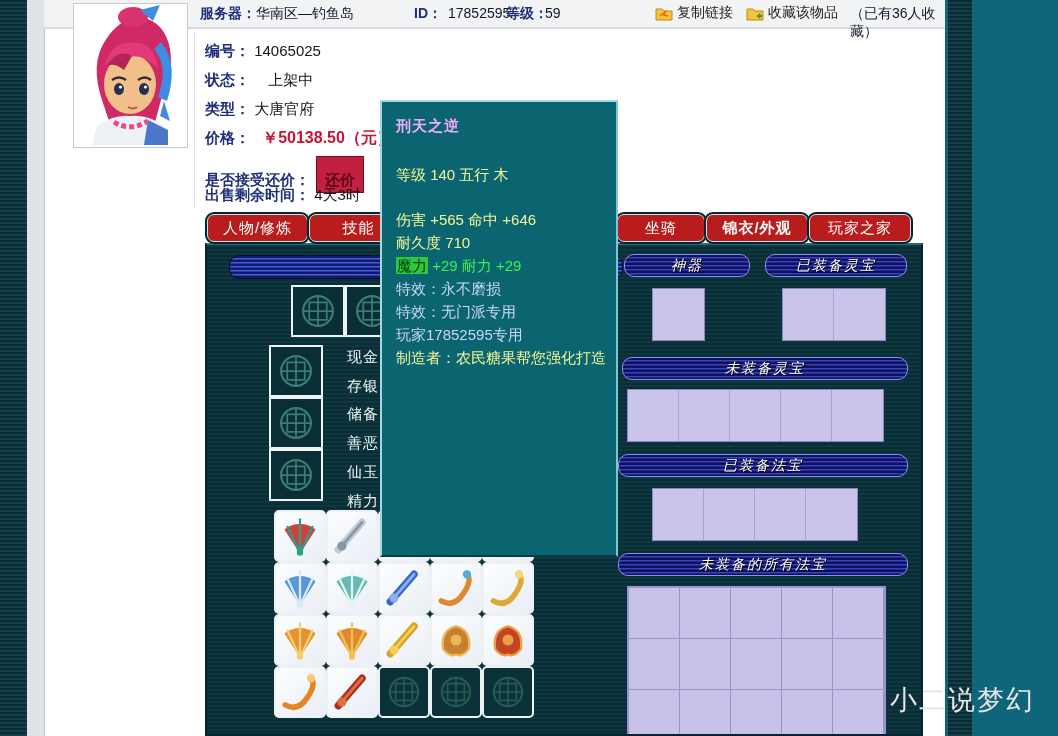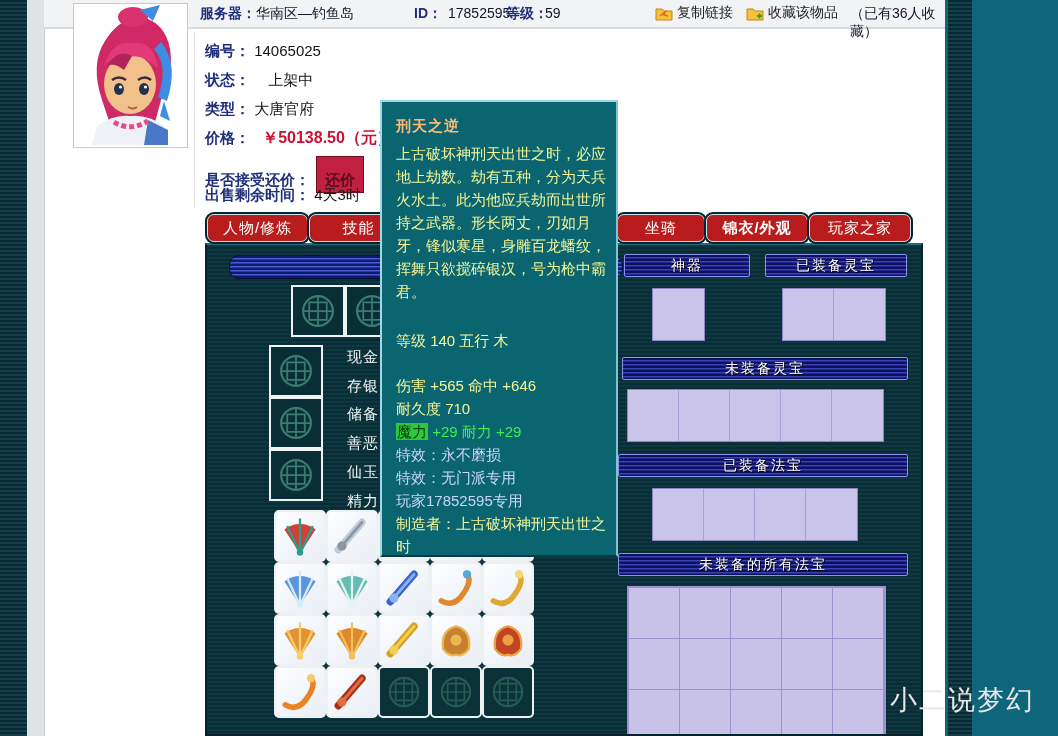--- a/index.html
+++ b/index.html
@@ -29,23 +29,23 @@
   
   .tab{position:absolute;top:214px;height:26px;background:#b91c1c;border:1px solid #c6e6ee;border-radius:7px;
        box-shadow:0 0 0 2px #07242c;color:#ffffff;font-size:15px;display:flex;align-items:center;justify-content:center;
        cursor:pointer;z-index:3;letter-spacing:1px;}
   
   #panel{position:absolute;left:205px;top:243px;width:718px;height:493px;overflow:hidden;z-index:2;
      background:#0c333d;background-image:repeating-linear-gradient(180deg,#0d3741 0 2px,#0a2c35 2px 4px);
      border:2px solid #06222a;border-top:2px solid #2b6a7c;box-sizing:border-box;}
   #title-bar{position:absolute;left:22px;top:10px;width:392px;height:22px;border-radius:10px;border:1px solid #060e3a;
      background:repeating-linear-gradient(180deg,#0e1a6a 0 2px,#4a5cd4 2px 3px,#2a38a8 3px 4px);}
-  .hdr{position:absolute;height:21px;border:1px solid #8894e8;border-radius:2px;color:#ffffff;font-size:14px;
+  .hdr{position:absolute;height:21px;border:1px solid #8894e8;border-radius:10px;color:#ffffff;font-size:14px;
      letter-spacing:2px;display:flex;align-items:center;justify-content:center;text-shadow:1px 1px 0 #000;
-     background:repeating-linear-gradient(180deg,#101060 0 2px,#3844b4 2px 3px,#222a92 3px 4px);}
+     background:repeating-linear-gradient(180deg,#101060 0 2px,#3844b4 2px 3px,#222a92 3px 4px);font-style:italic;}
   #hdr-shenqi{left:417px;top:9px;width:124px;}
   #hdr-eq-lingbao{left:558px;top:9px;width:140px;}
   #hdr-uneq-lingbao{left:415px;top:112px;width:284px;}
   #hdr-eq-fabao{left:411px;top:209px;width:288px;}
   #hdr-all-fabao{left:411px;top:308px;width:288px;}
   .lav-row{position:absolute;display:flex;border:1px solid #8f84c4;}
   .lav-cell{width:51px;height:51px;background:#cbc4ea;border-right:1px solid #a89ed8;box-sizing:border-box;}
   .lav-cell:last-child{border-right:none;}
   #slot-shenqi{left:445px;top:43px;}
   #slots-eq-lingbao{left:575px;top:43px;}
@@ -62,21 +62,21 @@
   .cur-lbl{position:absolute;left:140px;color:#eef4f2;font-size:15px;letter-spacing:1px;}
   
   #inv-grid{position:absolute;left:67px;top:265px;display:grid;grid-template-columns:repeat(5,52px);grid-auto-rows:52px;}
   .inv-cell{box-sizing:border-box;border:2px solid #edf1f4;border-radius:5px;display:flex;align-items:center;justify-content:center;cursor:pointer;}
   .inv-occ{background:linear-gradient(140deg,#fdfeff,#e9eef5);}
   .inv-emp{background:#0c3239;}
   
   #tooltip{position:absolute;left:380px;top:100px;width:238px;height:457px;z-index:10;box-sizing:border-box;
      background:#0a6570;border:2px solid #9fd8e6;border-bottom-color:#0a3a42;border-right-color:#7fc4d4;
      padding:12px 10px 0 14px;color:#f2f598;font-size:15px;line-height:23px;}
-  #tt-title{color:#fdba74;font-weight:bold;margin-bottom:5px;letter-spacing:1px;}
+  #tt-title{color:#f0abfc;font-weight:bold;margin-bottom:5px;letter-spacing:1px;}
   .tt-yellow{color:#f2f598;}
   .tt-blue{color:#c9d6f8;}
   .tt-green{color:#3cf04c;}
   .bonus-chip{background:#2ec83c;color:#06400e;padding:0 1px;}
   #tt-role{margin-top:2px;}
   #tt-level{margin-top:26px;}
   #tt-stats{margin-top:22px;}
   
   #watermark{position:absolute;left:890px;top:682px;z-index:12;color:#e6e6e6;font-size:27px;letter-spacing:2px;}
 </style>
@@ -372,27 +372,26 @@
           <svg width="40" height="40" viewBox="0 0 48 48">
             <circle cx="24" cy="24" r="17" fill="none" stroke="#265c53" stroke-width="2.5"></circle>
             <path d="M24 7 V41 M7 24 H41 M14 14 H34 V34 H14 Z" fill="none" stroke="#265c53" stroke-width="2"></path>
           </svg>
         </div>
       </div>
   </div>
 
   <div id="tooltip">
     <div id="tt-title">刑天之逆</div>
-    <div class="tt-yellow">上古破坏神刑天出世之时，必应地上劫数。劫有五种，分为天兵火水土。此为他应兵劫而出世所持之武器。形长两丈，刃如月牙，锋似寒星，身雕百龙蟠纹，挥舞只欲搅碎银汉，号为枪中霸君。</div>
     <div id="tt-level" class="tt-yellow">等级 140 五行 木</div>
     <div id="tt-stats">
       <div class="tt-yellow">伤害 +565 命中 +646</div>
       <div class="tt-yellow">耐久度 710</div>
       <div class="tt-green"><span class="bonus-chip">魔力</span><span> +29 耐力 +29</span></div>
       <div class="tt-blue">特效：永不磨损</div>
       <div class="tt-blue">特效：无门派专用</div>
       <div class="tt-blue">玩家17852595专用</div>
-      <div class="tt-yellow">制造者：上古破坏神刑天出世之时</div>
+      <div class="tt-yellow">制造者：农民糖果帮您强化打造</div>
     </div>
   </div>
 
   <div id="watermark">小二说梦幻</div>
 </div>
 
 </body></html>

